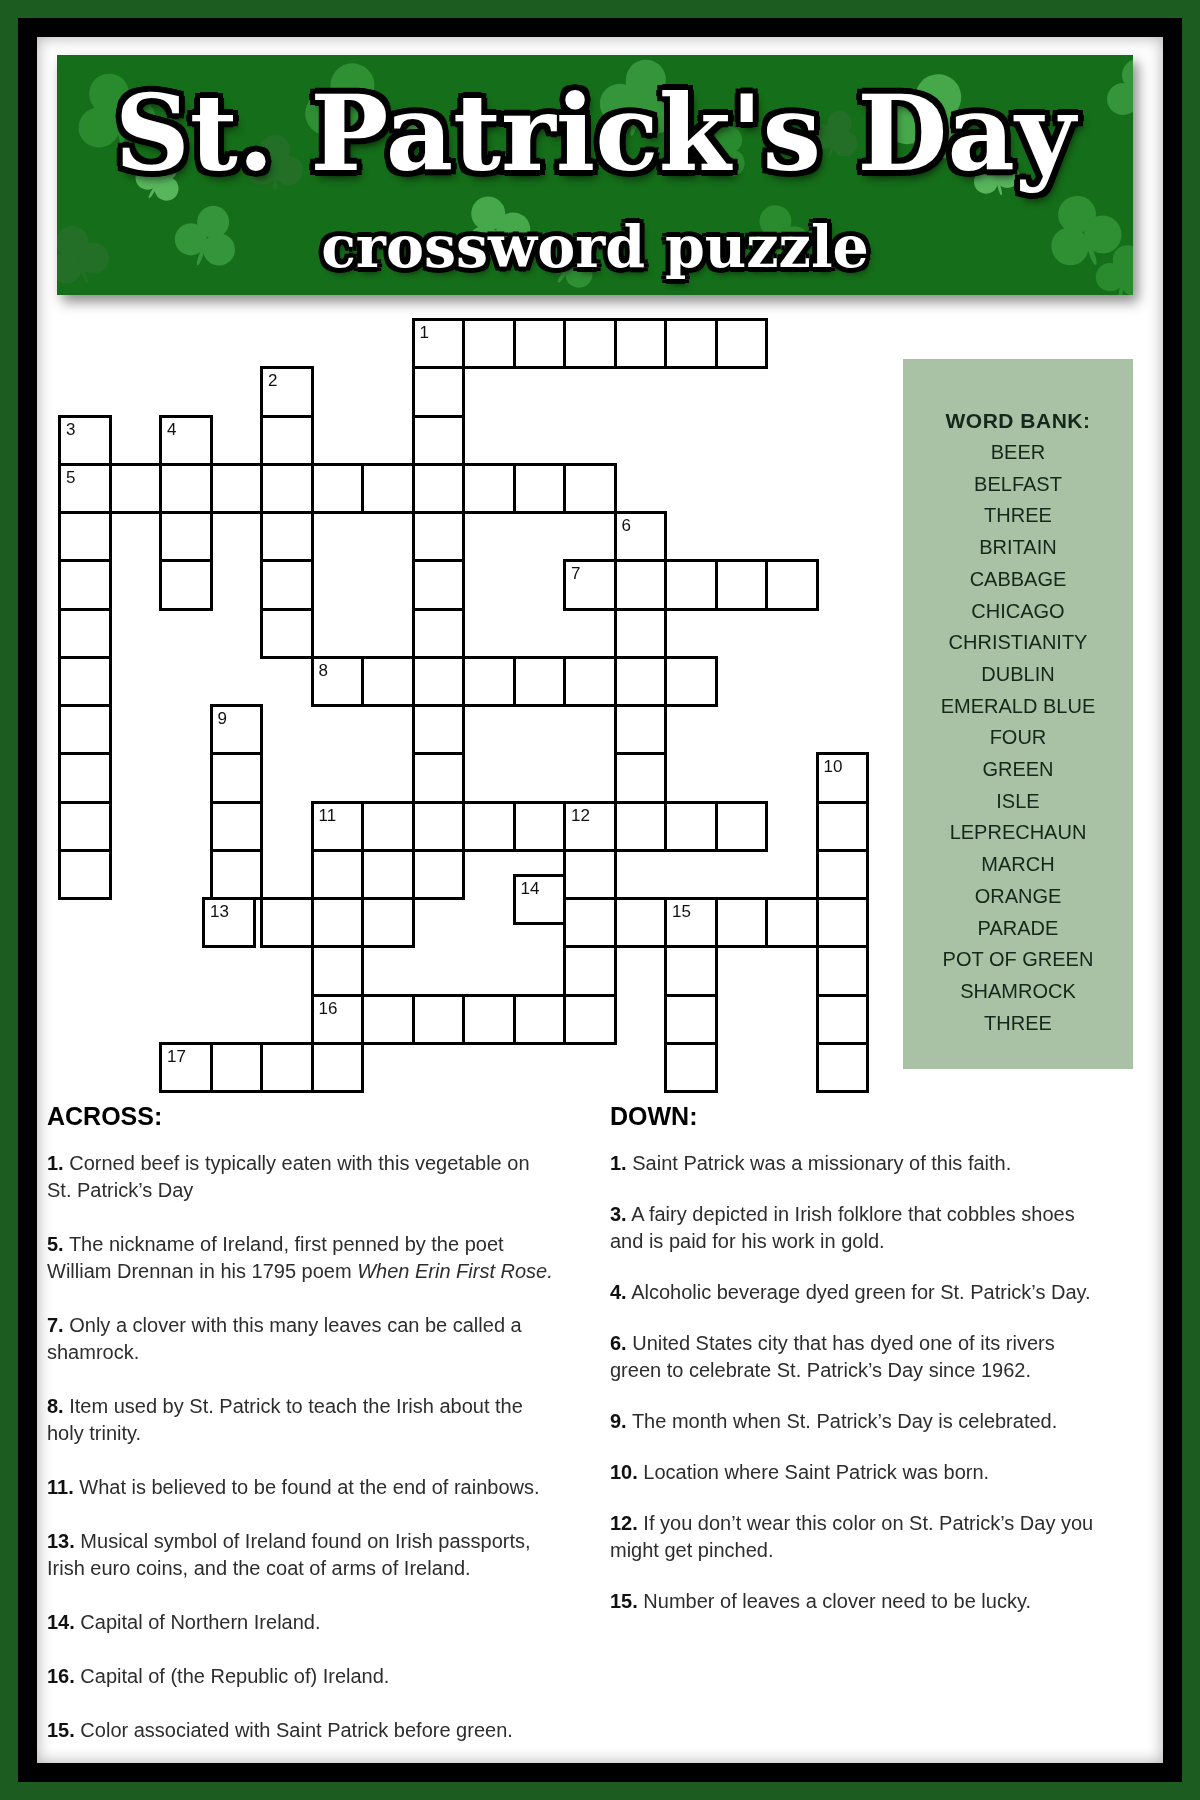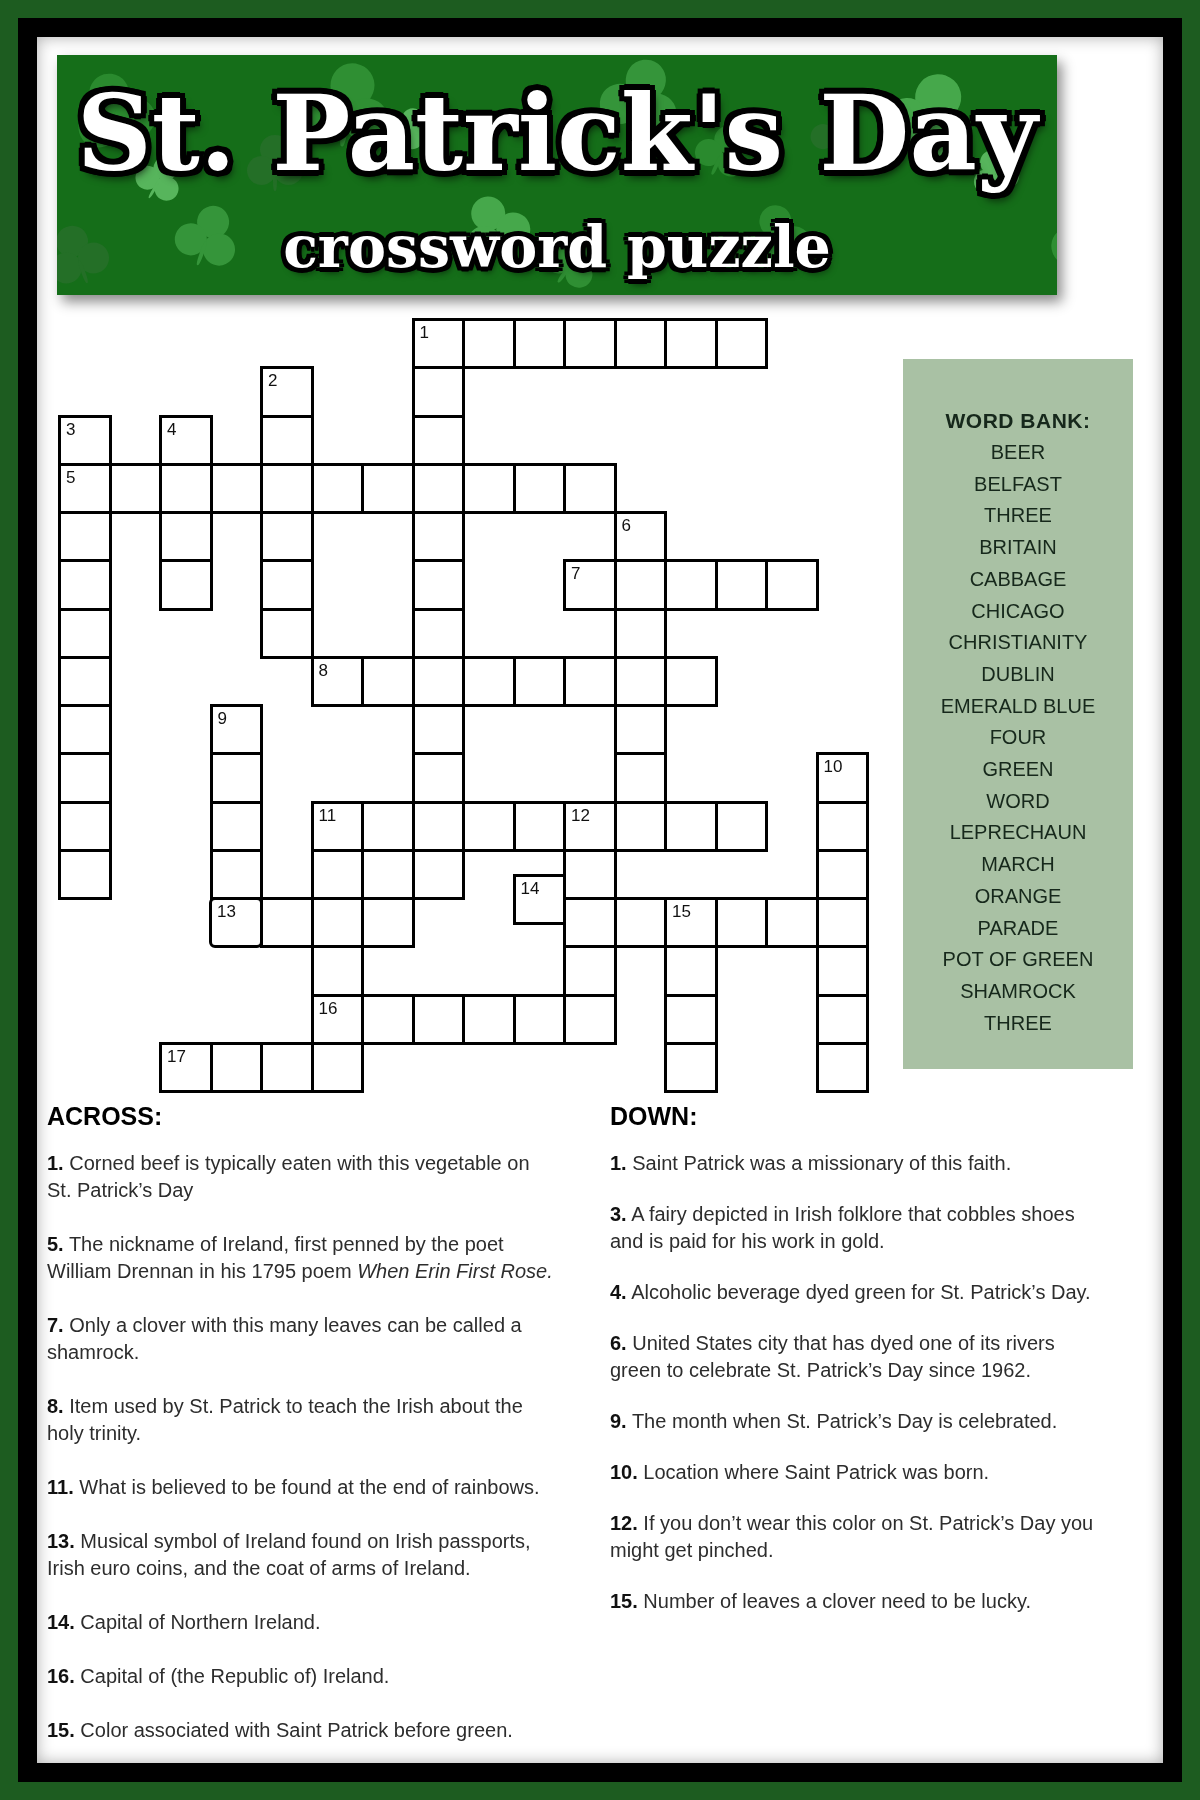--- a/index.html
+++ b/index.html
@@ -6,21 +6,21 @@
     --frame-green:#1d5c20; --banner-green:#156e19; --bank-bg:#a9c1a4;
     --bank-text:#16281b; --clue-text:#2d2d2d;
   }
   *{margin:0;padding:0;box-sizing:border-box;}
   html,body{width:1200px;height:1800px;}
   body{position:relative;font-family:"Liberation Sans",sans-serif;background:var(--frame-green);}
   .frame-black{position:absolute;left:18px;top:18px;right:18px;bottom:18px;background:#000;}
   .page{position:absolute;left:37px;top:37px;right:37px;bottom:37px;background:#fff;
         box-shadow:inset 0 0 16px rgba(0,0,0,.32);}
   
-  .banner{position:absolute;left:57px;top:55px;width:1000px;height:240px;overflow:hidden;
+  .banner{position:absolute;left:57px;top:55px;width:1076px;height:240px;overflow:hidden;
           background:var(--banner-green);box-shadow:5px 7px 12px rgba(0,0,0,.45);}
   .banner-title{position:absolute;left:0;width:100%;top:24px;text-align:center;
        font-family:"DejaVu Serif",serif;font-weight:bold;font-size:104px;line-height:1.05;color:#fff;
        text-shadow:-5px -5px 0 #000,5px -5px 0 #000,-5px 5px 0 #000,5px 5px 0 #000,
                    -6px 0 0 #000,6px 0 0 #000,0 -6px 0 #000,0 6px 0 #000,4px 7px 9px rgba(0,0,0,.75);}
   .banner-subtitle{position:absolute;left:0;width:100%;top:158px;text-align:center;
        font-family:"DejaVu Serif",serif;font-weight:bold;font-size:57px;color:#fff;
        text-shadow:-4px -4px 0 #000,4px -4px 0 #000,-4px 4px 0 #000,4px 4px 0 #000,
                    -5px 0 0 #000,5px 0 0 #000,0 -5px 0 #000,0 5px 0 #000,3px 5px 7px rgba(0,0,0,.7);}
   .clover{position:absolute;}
@@ -262,21 +262,21 @@
     <div class="cell" style="left: 555.5px; top: 482.5px;"></div>
     <div class="cell" style="left: 606px; top: 482.5px;"></div>
     <div class="cell" style="left: 656.5px; top: 482.5px;"></div>
     <div class="cell" style="left: 757.5px; top: 482.5px;"></div>
     <div class="cell" style="left: 0px; top: 530.75px;"></div>
     <div class="cell" style="left: 151.5px; top: 530.75px;"></div>
     <div class="cell" style="left: 252.5px; top: 530.75px;"></div>
     <div class="cell" style="left: 353.5px; top: 530.75px;"></div>
     <div class="cell" style="left: 505px; top: 530.75px;"></div>
     <div class="cell" style="left: 757.5px; top: 530.75px;"></div>
-    <div class="cell" style="left: 151px; top: 579px; border-radius: 6px;">
+    <div class="cell" style="left: 144px; top: 579px;">
       <span class="num">13</span>
     </div>
     <div class="cell" style="left: 202px; top: 579px;"></div>
     <div class="cell" style="left: 252.5px; top: 579px;"></div>
     <div class="cell" style="left: 303px; top: 579px;"></div>
     <div class="cell" style="left: 454.5px; top: 556px;">
       <span class="num">14</span>
     </div>
     <div class="cell" style="left: 505px; top: 579px;"></div>
     <div class="cell" style="left: 555.5px; top: 579px;"></div>
@@ -317,21 +317,21 @@
       <div class="word">BELFAST</div>
       <div class="word">THREE</div>
       <div class="word">BRITAIN</div>
       <div class="word">CABBAGE</div>
       <div class="word">CHICAGO</div>
       <div class="word">CHRISTIANITY</div>
       <div class="word">DUBLIN</div>
       <div class="word">EMERALD BLUE</div>
       <div class="word">FOUR</div>
       <div class="word">GREEN</div>
-      <div class="word">WORD</div>
+      <div class="word">ISLE</div>
       <div class="word">LEPRECHAUN</div>
       <div class="word">MARCH</div>
       <div class="word">ORANGE</div>
       <div class="word">PARADE</div>
       <div class="word">POT OF GREEN</div>
       <div class="word">SHAMROCK</div>
       <div class="word">THREE</div>
     </div>
 </div>
 

